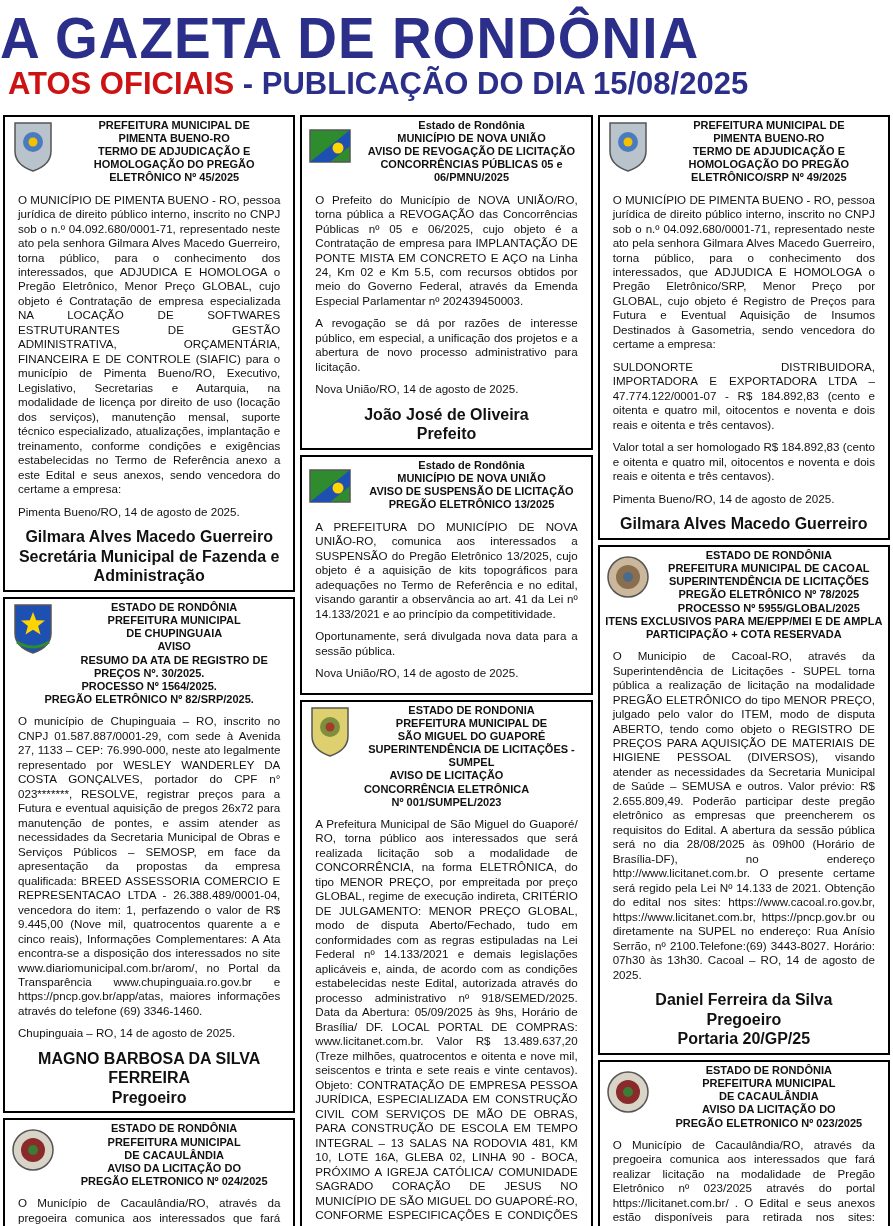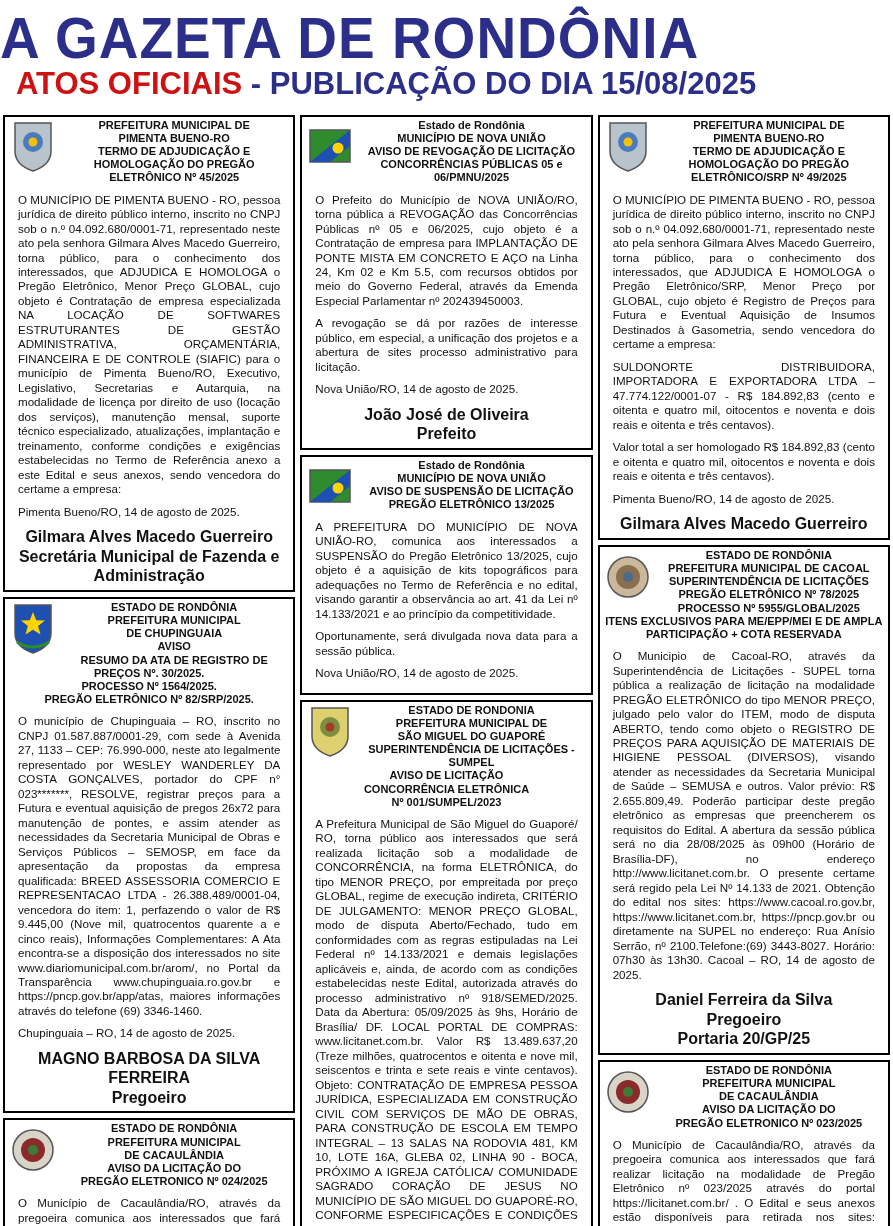--- a/index.html
+++ b/index.html
@@ -14,21 +14,21 @@
   .masthead h1{
     margin:0;
     font-size:55px;
     font-weight:bold;
     letter-spacing:1px;
     color:#2b2f8a;
     line-height:1.02;
     transform:scaleY(1.05);
   }
   .subhead{
-    margin:2px 0 6px 16px;
+    margin:2px 0 6px 8px;
     font-size:31px;
     font-weight:bold;
     color:#2b2f8a;
     letter-spacing:0px;
     line-height:1.05;
   }
   .subhead .red{color:#cc1212;}
   .columns{
     display:grid;
     grid-template-columns:1fr 1fr 1fr;
@@ -159,21 +159,21 @@
               <circle cx="30" cy="28" r="5.5" fill="#ffd400"></circle>
             </svg>
           </div>
           <header class="notice-header">
             <div class="hline">Estado de Rondônia</div>
             <div class="hline">MUNICÍPIO DE NOVA UNIÃO</div>
             <div class="hline">AVISO DE REVOGAÇÃO DE LICITAÇÃO</div>
             <div class="hline">CONCORRÊNCIAS PÚBLICAS 05 e 06/PMNU/2025</div>
           </header>
           <p class="body-par">O Prefeito do Município de NOVA UNIÃO/RO, torna pública a REVOGAÇÃO das Concorrências Públicas nº 05 e 06/2025, cujo objeto é a Contratação de empresa para IMPLANTAÇÃO DE PONTE MISTA EM CONCRETO E AÇO na Linha 24, Km 02 e Km 5.5, com recursos obtidos por meio do Governo Federal, através da Emenda Especial Parlamentar nº 202439450003.</p>
-          <p class="body-par">A revogação se dá por razões de interesse público, em especial, a unificação dos projetos e a abertura de sites processo administrativo para licitação.</p>
+          <p class="body-par">A revogação se dá por razões de interesse público, em especial, a unificação dos projetos e a abertura de novo processo administrativo para licitação.</p>
           <p class="body-par">Nova União/RO, 14 de agosto de 2025.</p>
           <footer class="sig">
             <div class="sline">João José de Oliveira</div>
             <div class="sline">Prefeito</div>
           </footer>
         </section>
         <section class="notice">
           <div class="crest">
             <svg viewBox="0 0 44 54" xmlns="http://www.w3.org/2000/svg">
               <rect x="2" y="10" width="40" height="32" fill="#2e8b2e" stroke="#555" stroke-width="1.5"></rect>

